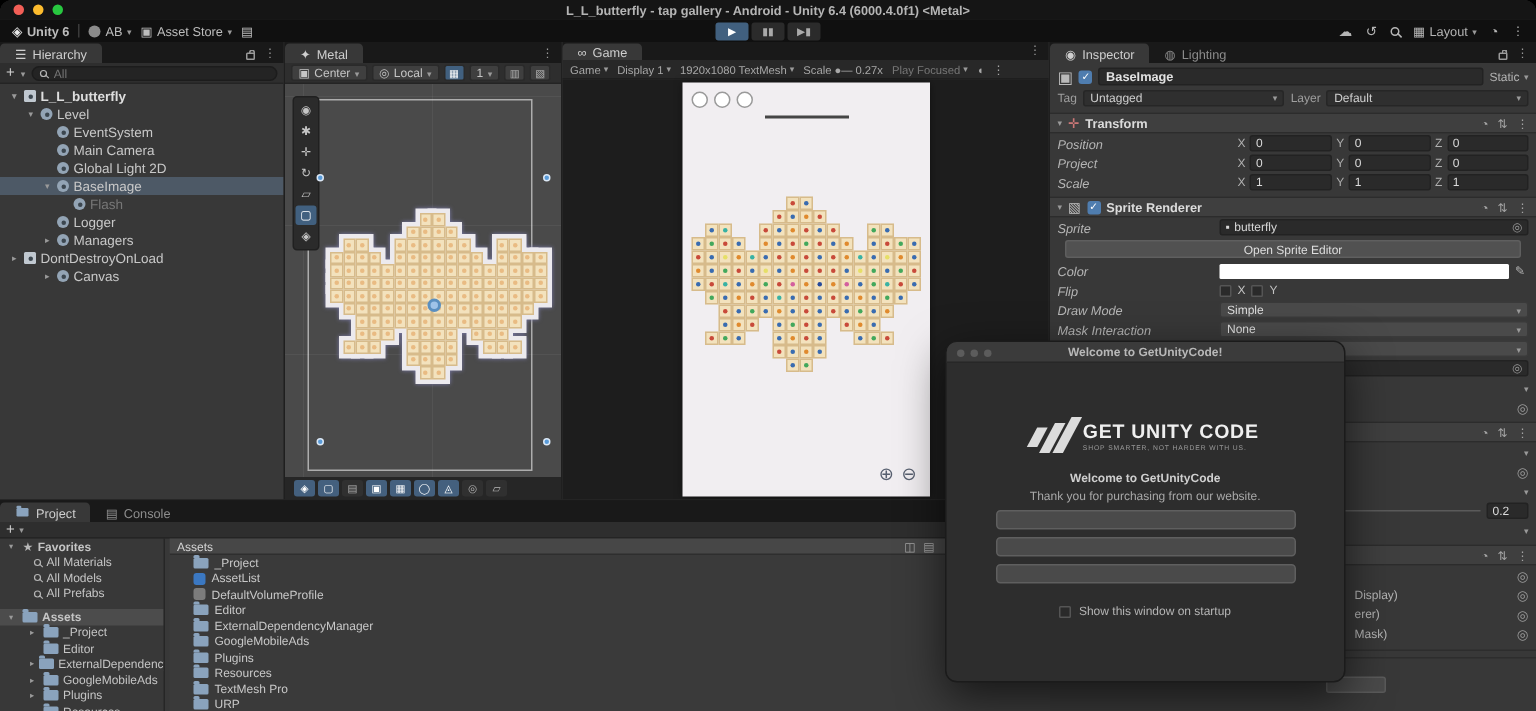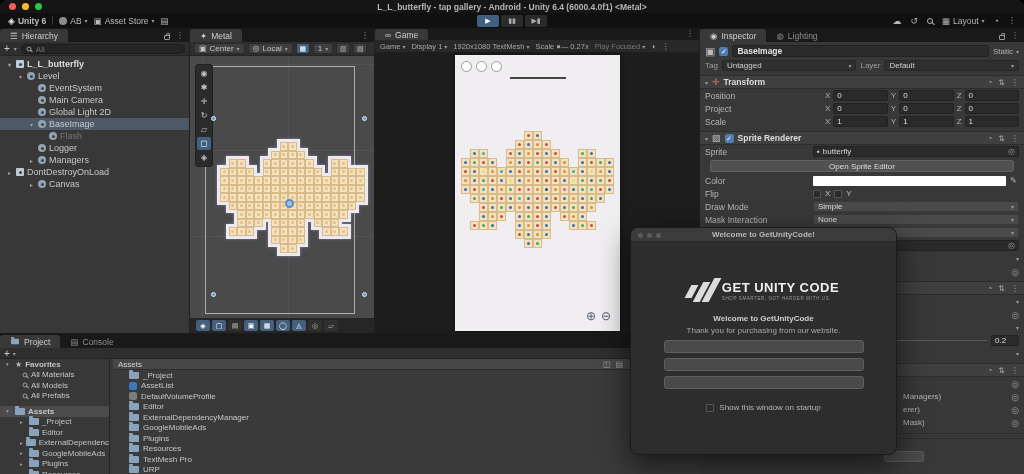--- a/index.html
+++ b/index.html
@@ -97,21 +97,21 @@
   .cb{width:9px;height:9px;border-radius:2px;background:#4f7daf;color:#fff;font-size:7px;line-height:9px;text-align:center;flex:0 0 auto;}
   .namefield{flex:1;height:12px;background:#2a2a2a;border:1px solid #222;border-radius:2px;display:flex;align-items:center;padding:0 4px;color:#e2e2e2;font-weight:bold;font-size:8.5px;}
   .static{display:flex;align-items:center;gap:3px;color:#b5b5b5;font-size:8px;}
   .tagrow{height:14px;display:flex;align-items:center;gap:4px;padding:0 5px;font-size:8px;color:#9f9f9f;}
   .dd{flex:1;height:11px;background:#2f2f2f;border:1px solid #262626;border-radius:2px;display:flex;align-items:center;padding:0 4px;color:#cfcfcf;gap:3px;}
   .dd .caret{margin-left:auto;}
   .comp-head{height:14px;background:#3f3f3f;border-top:1px solid #2c2c2c;border-bottom:1px solid #2c2c2c;display:flex;align-items:center;gap:4px;padding:0 5px;margin-top:3px;}
   .comp-head .cname{font-weight:bold;color:#dcdcdc;font-size:8.5px;}
   .comp-head .cicons{margin-left:auto;display:flex;gap:6px;color:#a5a5a5;font-size:8px;}
   .irow{height:13px;display:flex;align-items:center;gap:4px;padding:0 5px;}
-  .ilabel{width:104px;color:#b5b5b5;font-size:8.5px;flex:0 0 auto;}
+  .ilabel{width:104px;color:#b5b5b5;font-size:8.5px;flex:0 0 auto;font-style:italic;}
   .axis{display:flex;flex:1;gap:3px;align-items:center;}
   .axis b{font-weight:normal;color:#b0b0b0;font-size:8px;}
   .vin{flex:1;background:#2a2a2a;border:1px solid #222;border-radius:2px;height:11px;padding:0 3px;color:#dcdcdc;font-size:8px;display:flex;align-items:center;}
   .linkic{width:8px;color:#9a9a9a;font-size:8px;}
   .objfield{flex:1;height:11px;background:#2a2a2a;border:1px solid #222;border-radius:2px;display:flex;align-items:center;gap:3px;padding:0 3px;color:#d8d8d8;font-size:8px;}
   .objfield .pick{margin-left:auto;color:#9a9a9a;}
   .btn-wide{margin:2px 10px;height:12px;background:#515151;border:1px solid #5f5f5f;border-radius:2px;display:flex;align-items:center;justify-content:center;color:#dedede;font-size:8px;}
   .colorbar{flex:1;height:10px;background:#fff;border-radius:1px;}
   .eyedrop{width:9px;color:#b5b5b5;font-size:8px;}
   .cbx{width:8px;height:8px;background:#2a2a2a;border:1px solid #555;border-radius:1px;}
@@ -1559,21 +1559,21 @@
         </span>
       </div>
       <div class="irow">
           <span class="rowend">
             <span>◎</span>
           </span>
         </div>
       <div>
 
       <div class="irow">
-            <span class="frag">Managers)</span>
+            <span class="frag">Display)</span>
             <span class="rowend">
               <span>◎</span>
             </span>
           </div>
           <div class="irow">
             <span class="frag">erer)</span>
             <span class="rowend">
               <span>◎</span>
             </span>
           </div>

